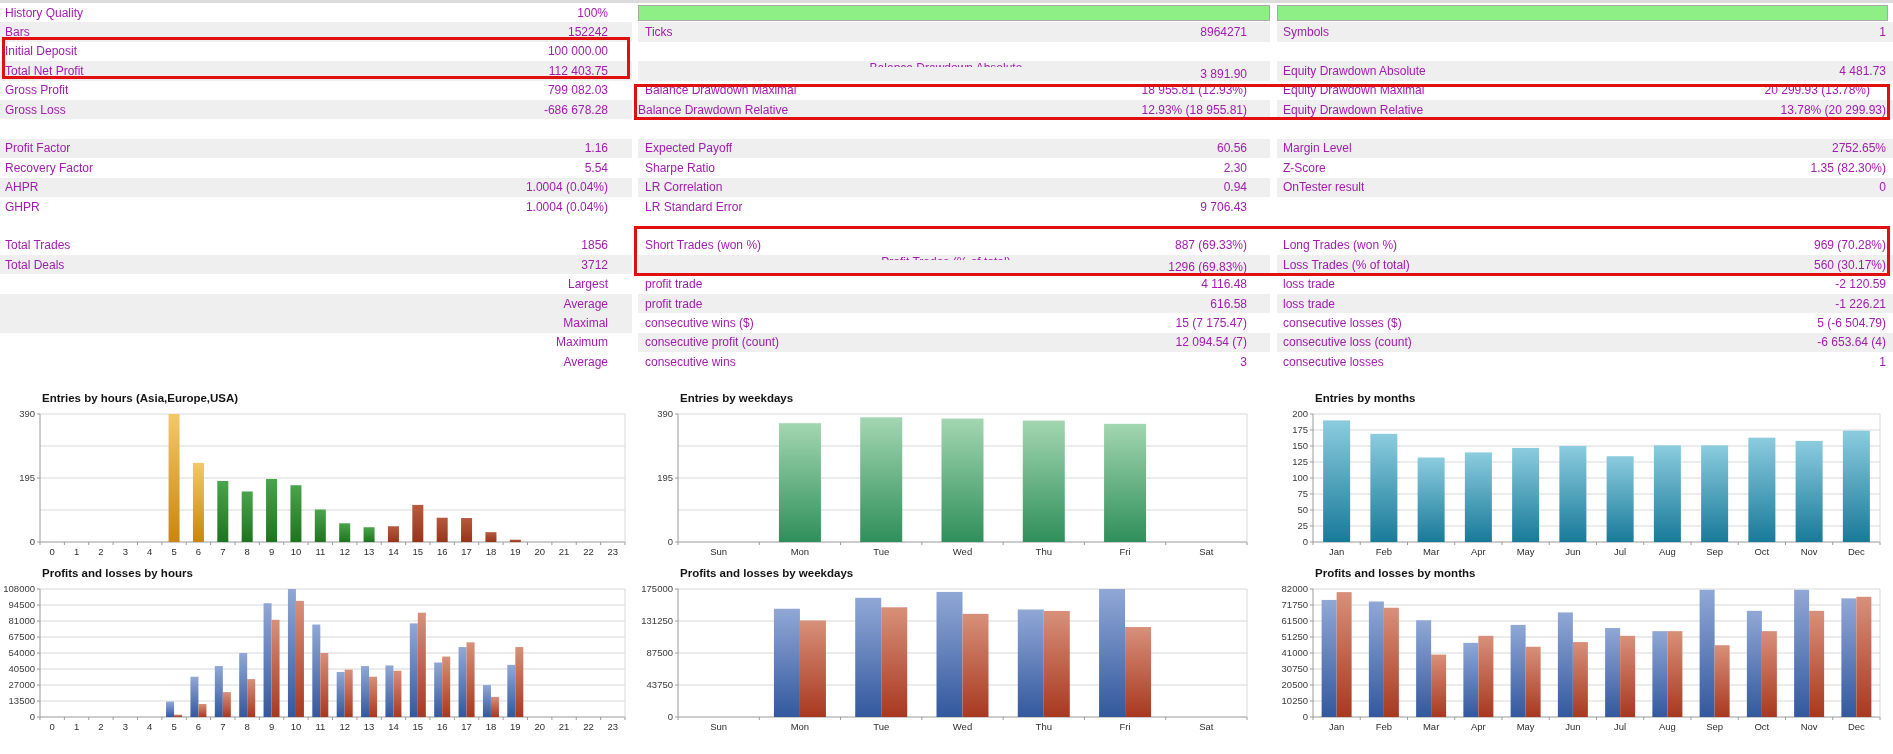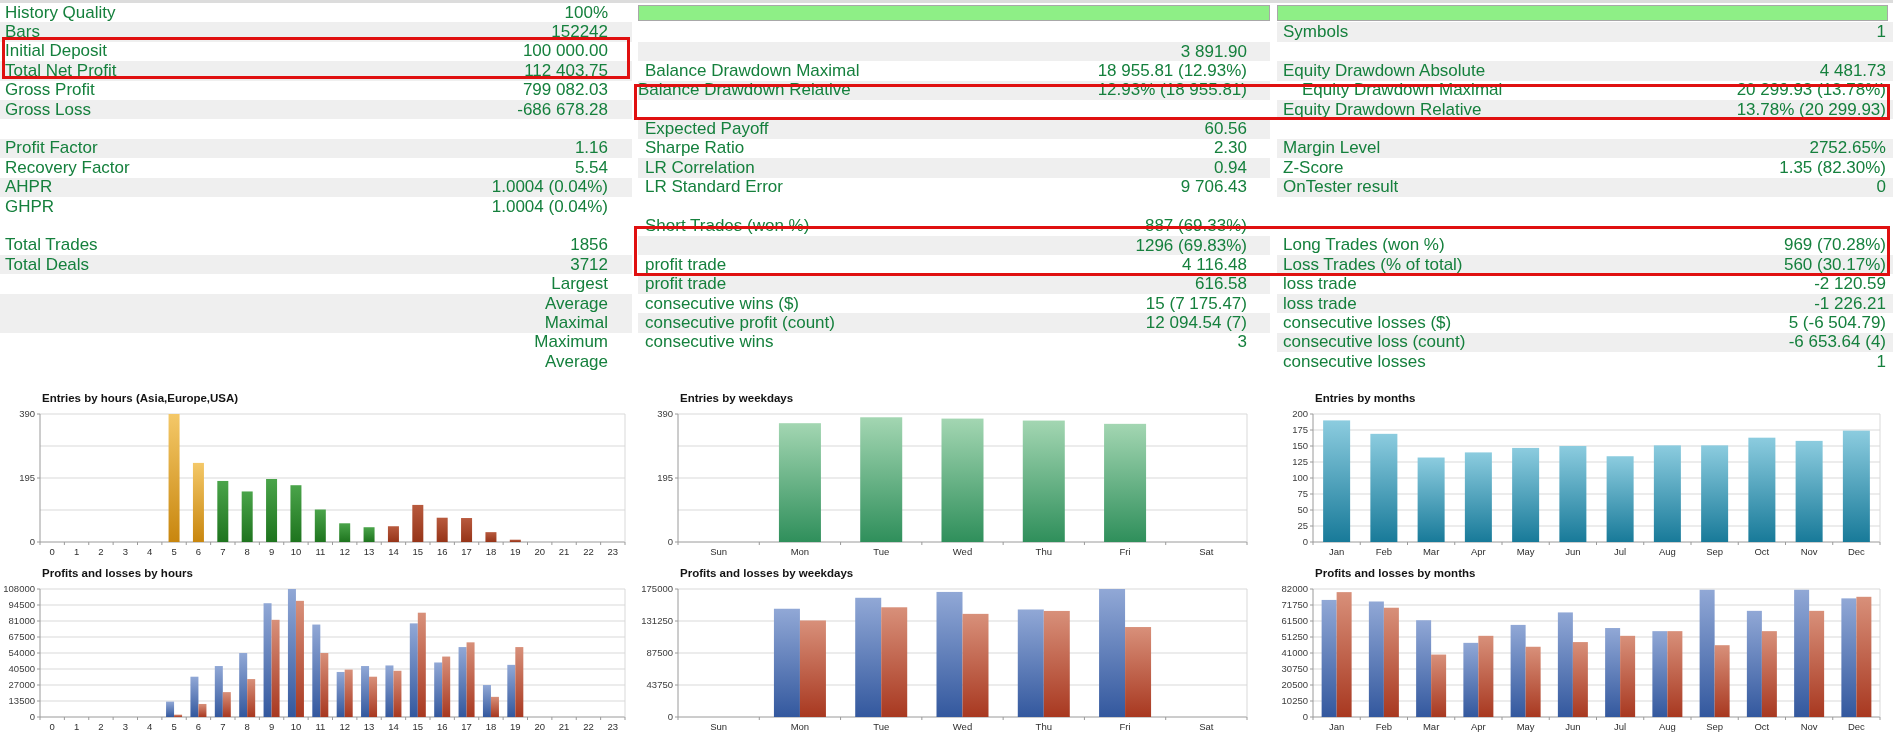--- a/index.html
+++ b/index.html
@@ -4,21 +4,21 @@
 <style>
   html,body{margin:0;padding:0;}
   body{
     width:1893px;height:754px;position:relative;overflow:hidden;
     background:#ffffff;font-family:"Liberation Sans",sans-serif;
   }
   .topstrip{position:absolute;left:0;top:0;width:1893px;height:3px;background:#dcdcdc;}
   #stats{position:absolute;left:0;top:0;width:1893px;height:372px;}
   .col{position:absolute;top:3px;}
   .srow{height:19.4px;display:flex;align-items:center;box-sizing:border-box;
-        font-size:17px;color:#15803d;}
+        font-size:12px;color:#a21caf;}
   .srow.stripe{background:#efefef;}
   .slabel{white-space:nowrap;overflow:hidden;}
   .svalue{margin-left:auto;white-space:nowrap;}
   .progressbar{box-sizing:border-box;height:16px;background:#8eef86;
         border:1px solid #a8a8a8;flex:1;}
   .annobox{position:absolute;border:3px solid #e01010;box-sizing:border-box;
         background:transparent;pointer-events:none;}
   .chart{position:absolute;height:172px;}
   .charttitle{position:absolute;top:0;font-size:11.5px;font-weight:600;
         color:#141414;white-space:nowrap;}
@@ -104,20 +104,24 @@
       </div>
       <div class="srow" style="padding-left: 5px; padding-right: 24px;">
         <span class="slabel"></span>
         <span class="svalue">Average</span>
       </div>
     </div>
     <div class="col" style="left: 638px; width: 632px;">
       <div class="srow" style="padding-left: 0px; padding-right: 0px;">
         <div class="progressbar"></div>
       </div>
+      <div class="srow stripe" style="padding-left: 7px; padding-right: 23px;">
+        <span class="slabel">Ticks</span>
+        <span class="svalue">8964271</span>
+      </div>
       <div class="srow" style="padding-left: 7px; padding-right: 23px;">
         <span class="slabel"></span>
         <span class="svalue"></span>
       </div>
       <div class="srow stripe" style="padding-left: 7px; padding-right: 23px; flex-direction: column;">
         <span class="slabel">Balance Drawdown Absolute</span>
         <span class="svalue">3 891.90</span>
       </div>
       <div class="srow" style="padding-left: 7px; padding-right: 23px;">
         <span class="slabel">Balance Drawdown Maximal</span>
@@ -189,21 +193,21 @@
         <span class="svalue">1</span>
       </div>
       <div class="srow" style="padding-left: 6px; padding-right: 7px;">
         <span class="slabel"></span>
         <span class="svalue"></span>
       </div>
       <div class="srow stripe" style="padding-left: 6px; padding-right: 7px;">
         <span class="slabel">Equity Drawdown Absolute</span>
         <span class="svalue">4 481.73</span>
       </div>
-      <div class="srow" style="padding-left: 6px; padding-right: 7px; margin-left: 19px;">
+      <div class="srow" style="padding-left: 6px; padding-right: 23px;">
         <span class="slabel">Equity Drawdown Maximal</span>
         <span class="svalue">20 299.93 (13.78%)</span>
       </div>
       <div class="srow stripe" style="padding-left: 6px; padding-right: 7px;">
         <span class="slabel">Equity Drawdown Relative</span>
         <span class="svalue">13.78% (20 299.93)</span>
       </div>
       <div class="srow" style="padding-left: 6px; padding-right: 7px;">
         <span class="slabel"></span>
         <span class="svalue"></span>

